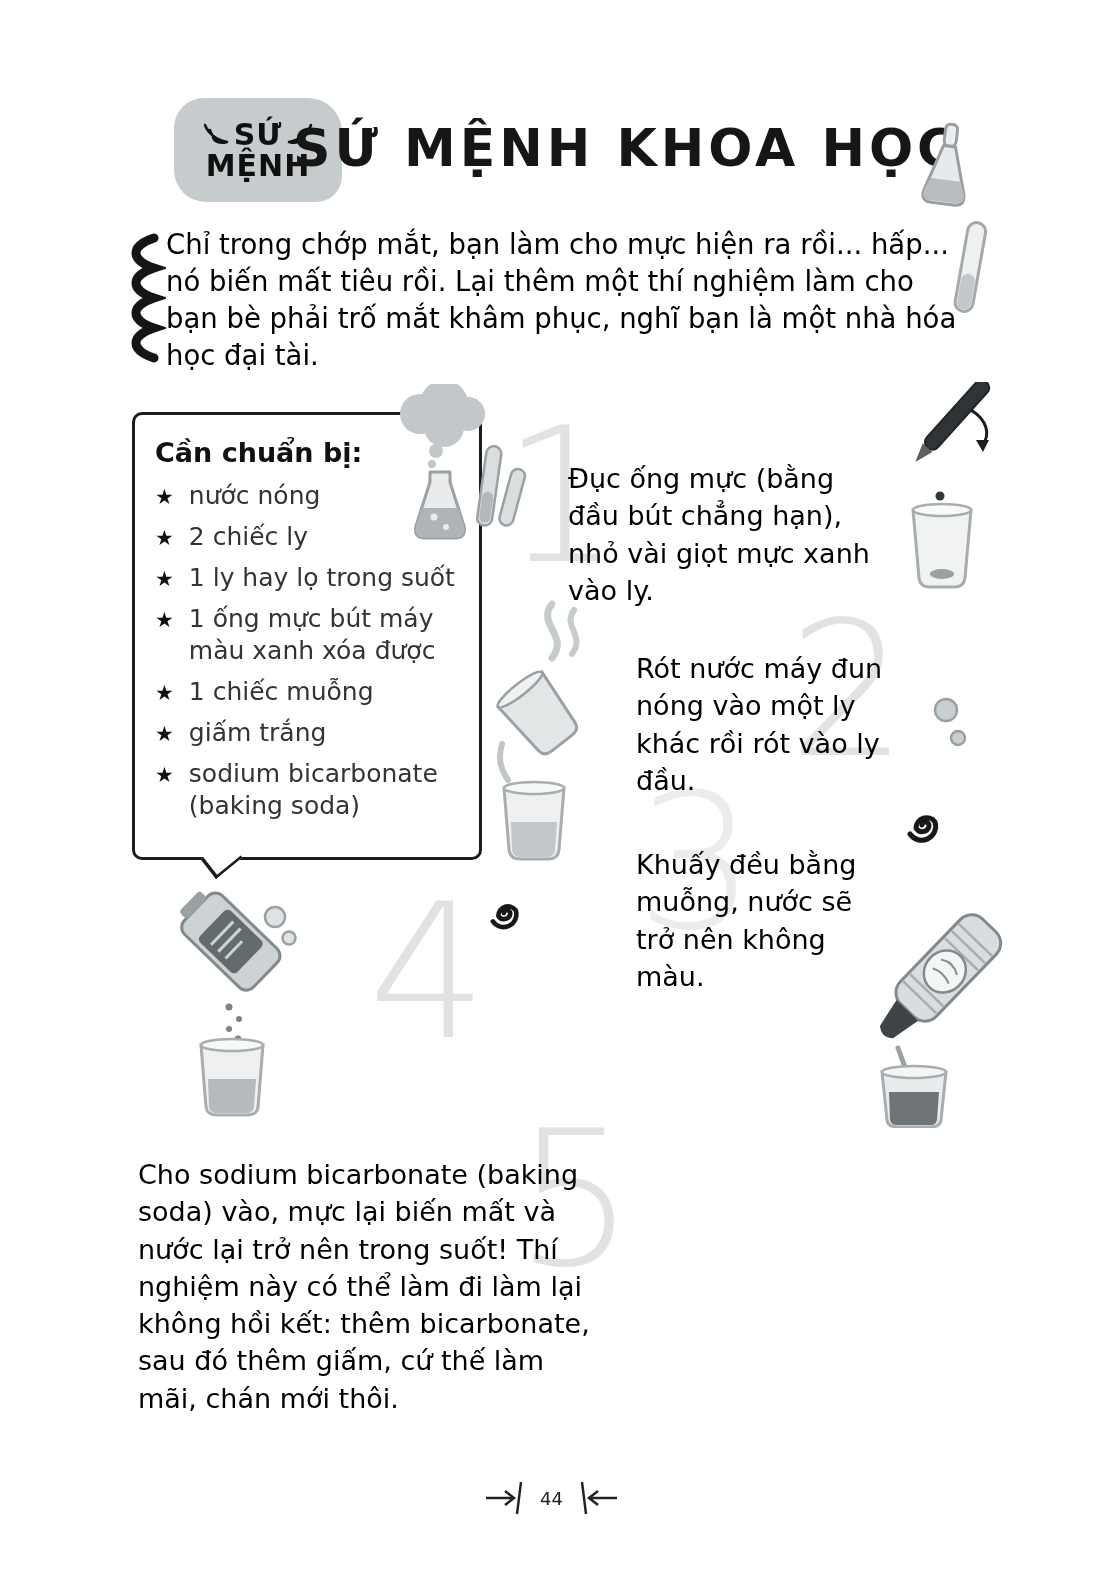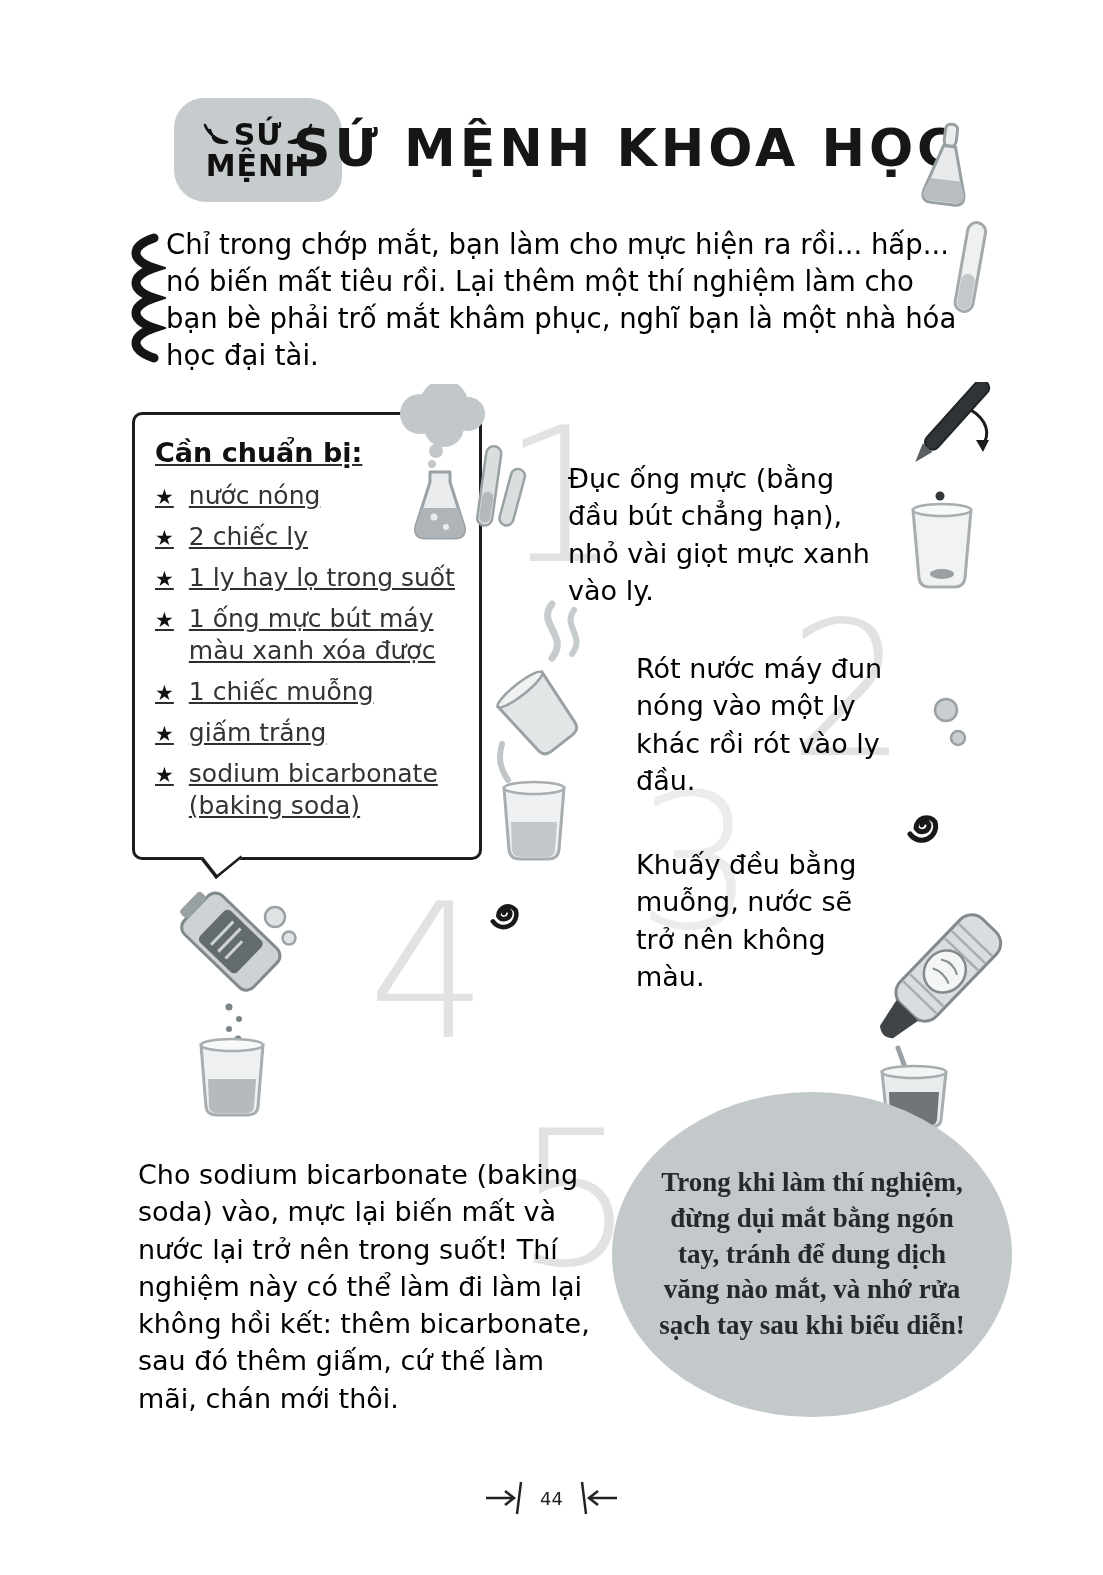--- a/index.html
+++ b/index.html
@@ -22,21 +22,21 @@
   }
   
   .intro {
     position:absolute; left:166px; top:226px; width:792px; margin:0;
     font-size:27.5px; line-height:1.34; color:#000000;
   }
   
   .materials-box {
     position:absolute; left:132px; top:412px; width:350px; min-height:432px;
     border:3px solid #1c1c1c; border-radius:10px; background:#ffffff;
-    box-sizing:border-box; padding:22px 20px 26px 20px; z-index:2;text-decoration:underline;
+    box-sizing:border-box; padding:22px 20px 26px 20px; z-index:2;
   }
   .materials-heading { font-size:27px; font-weight:bold; color:#111; margin:0 0 12px 0; }
   .materials-list { list-style:none; margin:0; padding:0; }
   .materials-list li { display:flex; gap:15px; font-size:25px; color:#333; margin:9px 0; line-height:1.28; }
   .star { color:#111; font-size:21px; margin-top:4px; flex:0 0 auto; }
   .tail {
     position:absolute; left:72px; bottom:-16px; width:26px; height:26px; background:#fff;
     border-left:3px solid #1c1c1c; border-bottom:3px solid #1c1c1c;
     transform:skewX(-18deg) rotate(-48deg);
   }
@@ -230,23 +230,20 @@
     </g>
     <path d="M50 148 L58 170" stroke="#9aa1a4" stroke-width="5" stroke-linecap="round"></path>
     <path d="M34 172 L98 172 L93 220 Q92 227 83 227 L49 227 Q40 227 39 220 Z" fill="#e9eced" stroke="#a7adb0" stroke-width="3"></path>
     <ellipse cx="66" cy="172" rx="32" ry="6" fill="#f4f5f5" stroke="#a7adb0" stroke-width="2.5"></ellipse>
     <path d="M41 192 L91 192 L89 220 Q88 225 83 225 L49 225 Q43 225 42 220 Z" fill="#6e7478"></path>
   </svg>
 
   <div class="step-num" style="left:515px; top:1105px">5</div>
   <p class="step-text" style="left:130px; top:1148px; width:458px">Cho sodium bicarbonate (baking soda) vào, mực lại biến mất và nước lại trở nên trong suốt! Thí nghiệm này có thể làm đi làm lại không hồi kết: thêm bicarbonate, sau đó thêm giấm, cứ thế làm mãi, chán mới thôi.</p>
 
-  <div class="warning">
-    <span>Trong khi làm thí nghiệm, đừng dụi mắt bằng ngón tay, tránh để dung dịch văng nào mắt, và nhớ rửa sạch tay sau khi biểu diễn!</span>
-  </div>
 
   <div class="footer">
     <svg width="44" height="40" viewBox="0 0 44 40">
       <path d="M2 20 H28" stroke="#222" stroke-width="2.5" fill="none"></path>
       <path d="M21 13 L30 20 L21 27" stroke="#222" stroke-width="2.5" fill="none"></path>
       <path d="M37 4 L33 36" stroke="#222" stroke-width="2.5" fill="none"></path>
     </svg>
     <span>44</span>
     <svg width="44" height="40" viewBox="0 0 44 40">
       <path d="M42 20 H16" stroke="#222" stroke-width="2.5" fill="none"></path>

